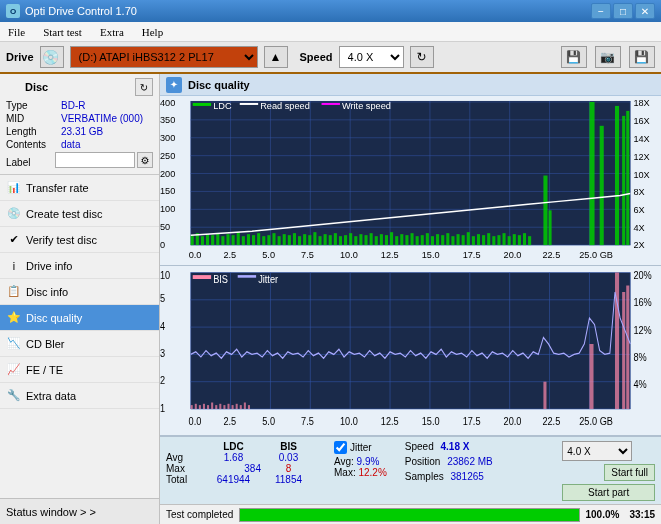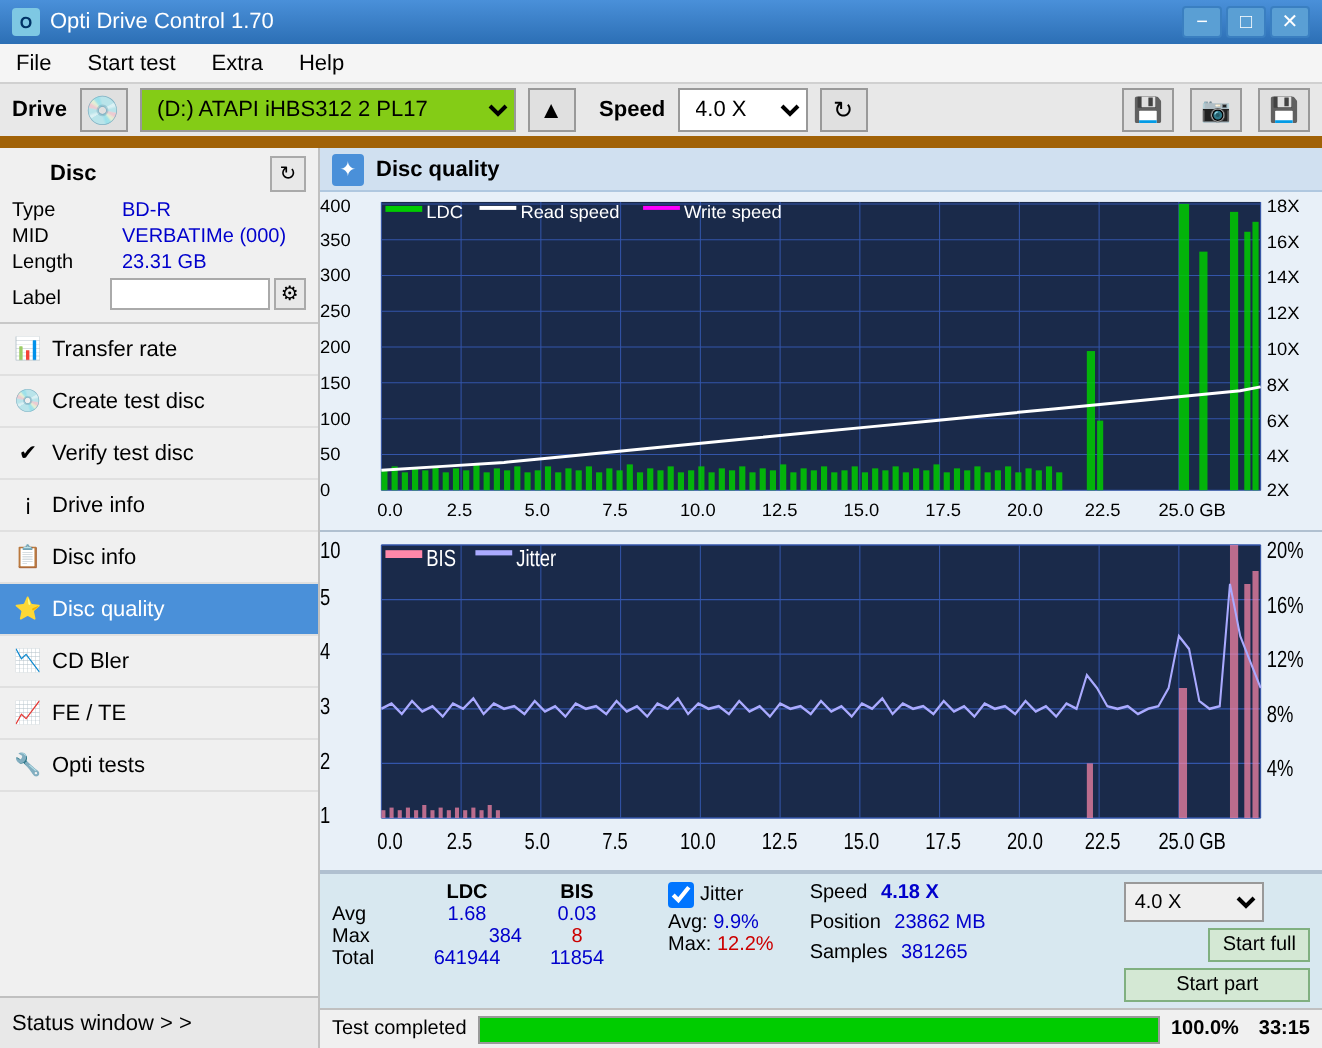--- a/index.html
+++ b/index.html
@@ -7,26 +7,26 @@
 
     
     .titlebar { background: linear-gradient(to bottom, #4a90d9, #2c6fb5); color: white; height: 22px; display: flex; align-items: center; justify-content: space-between; padding: 0 6px; font-size: 11px; }
     .titlebar-left { display: flex; align-items: center; gap: 5px; }
     .titlebar-icon { width: 14px; height: 14px; background: #7ec8e3; border-radius: 2px; font-size: 8px; display: flex; align-items: center; justify-content: center; color: #003366; font-weight: bold; }
     .titlebar-controls { display: flex; gap: 2px; }
     .titlebar-btn { width: 20px; height: 16px; background: #5a9fd4; border: 1px solid #3a7fc1; border-radius: 2px; color: white; font-size: 10px; display: flex; align-items: center; justify-content: center; cursor: pointer; }
 
     
     .menubar { background: #f5f5f5; height: 20px; display: flex; align-items: center; padding: 0 4px; border-bottom: 1px solid #d0d0d0; gap: 10px; }
-    .menubar-item { font-size: 11px; color: #000; padding: 1px 4px; cursor: pointer; }
-
-    
-    .drivebar { background: #e8e8e8; height: 32px; display: flex; align-items: center; padding: 0 6px; border-bottom: 6px solid #a16207; gap: 6px; }
+    .menubar-item { font-size: 11px; color: #000; padding: 1px 4px; cursor: pointer; font-family: Liberation Serif, serif; }
+
+    
+    .drivebar { background: #e8e8e8; height: 32px; display: flex; align-items: center; padding: 0 6px; border-bottom: 2px solid #a16207; gap: 6px; }
     .drivebar-label { font-size: 11px; color: #000; font-weight: bold; }
-    .drive-select { height: 22px; width: 188px; border: 1px solid #999; background: #84cc16; font-size: 11px; padding: 0 4px; }
+    .drive-select { height: 22px; width: 188px; border: 1px solid #999; background: #c2410c; font-size: 11px; padding: 0 4px; }
     .drivebar-icon-btn { width: 24px; height: 22px; background: #e0e0e0; border: 1px solid #999; display: flex; align-items: center; justify-content: center; cursor: pointer; font-size: 12px; }
     .speed-label { font-size: 11px; color: #000; font-weight: bold; margin-left: 6px; }
     .speed-select { height: 22px; width: 65px; border: 1px solid #999; background: white; font-size: 11px; padding: 0 4px; }
     .drivebar-spacer { flex: 1; }
     .toolbar-btn { width: 26px; height: 22px; background: #e0e0e0; border: 1px solid #999; display: flex; align-items: center; justify-content: center; cursor: pointer; font-size: 12px; margin-left: 2px; }
 
     
     .main { display: flex; height: calc(524px - 74px); }
 
     
@@ -138,20 +138,24 @@
       </div>
       <div class="disc-row">
         <span class="disc-key">MID</span>
         <span class="disc-val">VERBATIMe (000)</span>
       </div>
       <div class="disc-row">
         <span class="disc-key">Length</span>
         <span class="disc-val">23.31 GB</span>
       </div>
       <div class="disc-row">
+        <span class="disc-key">Contents</span>
+        <span class="disc-val">data</span>
+      </div>
+      <div class="disc-row">
         <span class="disc-key">Label</span>
         <input class="disc-label-input" type="text" value="" style="">
         <div class="disc-label-btn">⚙</div>
       </div>
     </div>
 
     <div class="nav-items">
       <div class="nav-item">
         <span class="nav-icon">📊</span>
         <span>Transfer rate</span>
@@ -179,21 +183,21 @@
       <div class="nav-item">
         <span class="nav-icon">📉</span>
         <span>CD Bler</span>
       </div>
       <div class="nav-item">
         <span class="nav-icon">📈</span>
         <span>FE / TE</span>
       </div>
       <div class="nav-item">
         <span class="nav-icon">🔧</span>
-        <span>Opti tests</span>
+        <span>Extra data</span>
       </div>
     </div>
 
     <div class="status-window">
       <span>Status window &gt; &gt;</span>
     </div>
   </div>
 
   <div class="content">
 

